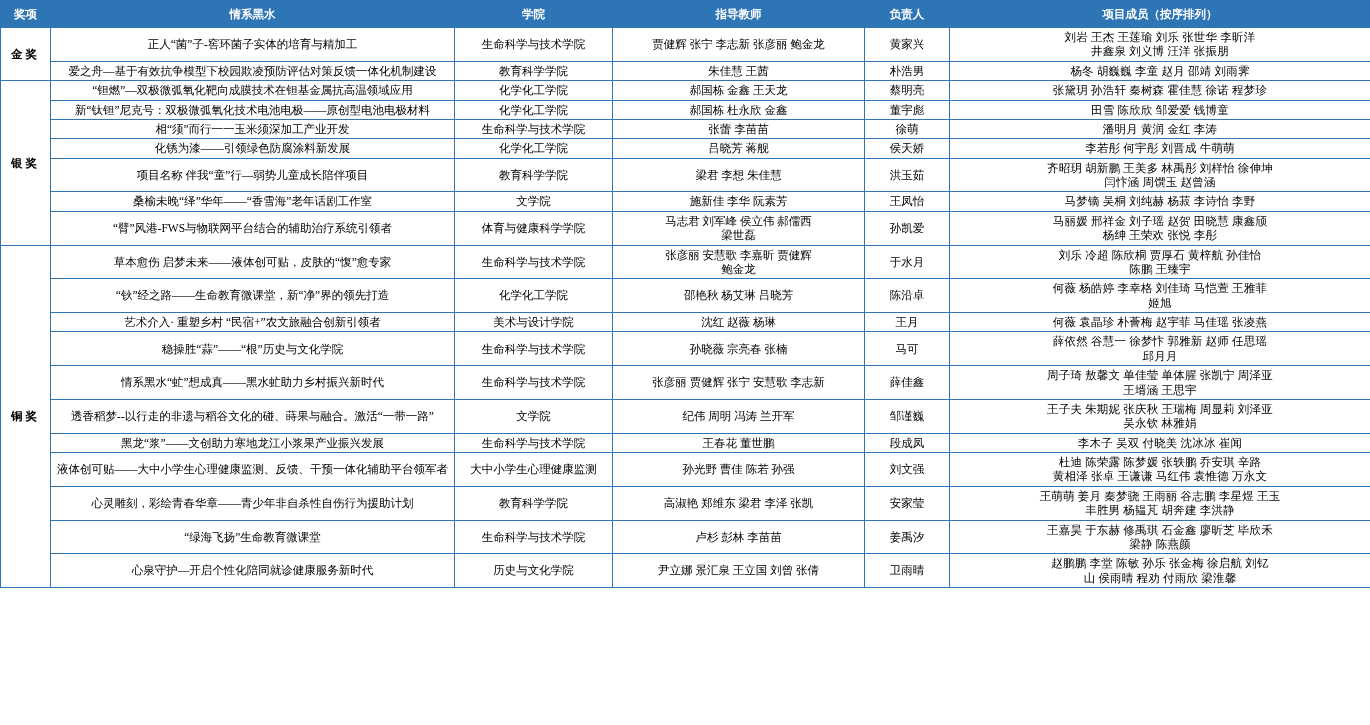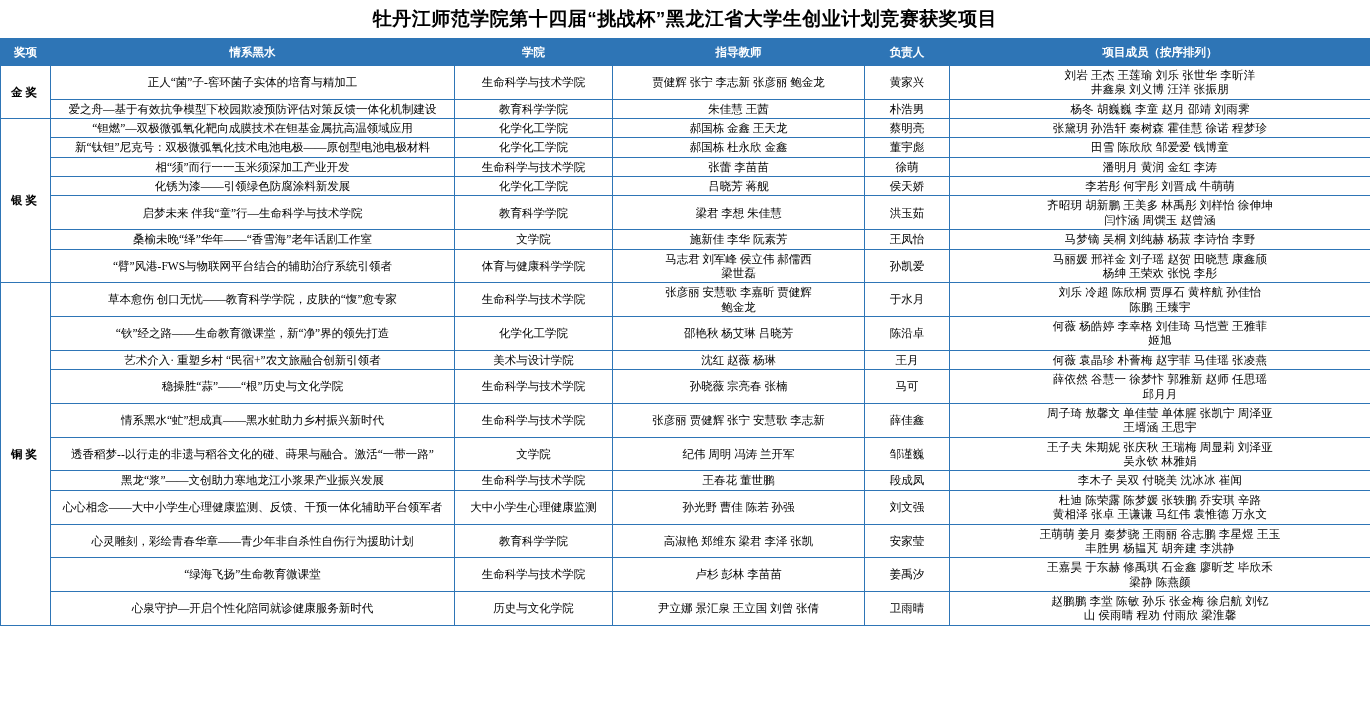--- a/index.html
+++ b/index.html
@@ -74,21 +74,20 @@
   col.c-project { width: 404px; }
   col.c-college { width: 158px; }
   col.c-teacher { width: 252px; }
   col.c-leader  { width: 85px; }
   col.c-members { width: 421px; }
 </style>
 </head>
 <body>
 
 <div class="page">
-  <div class="doc-title">牡丹江师范学院第十四届“挑战杯”黑龙江省大学生创业计划竞赛获奖项目</div>
 
   <table class="award-table">
     <colgroup>
       <col class="c-award">
       <col class="c-project">
       <col class="c-college">
       <col class="c-teacher">
       <col class="c-leader">
       <col class="c-members">
     </colgroup>
@@ -141,21 +140,21 @@
           <td class="members">潘明月 黄润 金红 李涛</td>
         </tr>
         <tr>
           <td class="project-name">化锈为漆——引领绿色防腐涂料新发展</td>
           <td class="college">化学化工学院</td>
           <td class="teachers">吕晓芳 蒋舰</td>
           <td class="leader">侯天娇</td>
           <td class="members">李若彤 何宇彤 刘晋成 牛萌萌</td>
         </tr>
         <tr>
-          <td class="project-name">启梦未来 伴我“童”行—生命科学与技术学院</td>
+          <td class="project-name">项目名称 伴我“童”行—弱势儿童成长陪伴项目</td>
           <td class="college">教育科学学院</td>
           <td class="teachers">梁君 李想 朱佳慧</td>
           <td class="leader">洪玉茹</td>
           <td class="members">齐昭玥 胡新鹏 王美多 林禹彤 刘样怡 徐伸坤<br>闫忭涵 周馔玉 赵曾涵</td>
         </tr>
         <tr>
           <td class="project-name">桑榆未晚“绎”华年——“香雪海”老年话剧工作室</td>
           <td class="college">文学院</td>
           <td class="teachers">施新佳 李华 阮素芳</td>
           <td class="leader">王凤怡</td>
@@ -163,21 +162,21 @@
         </tr>
         <tr>
           <td class="project-name">“臂”风港-FWS与物联网平台结合的辅助治疗系统引领者</td>
           <td class="college">体育与健康科学学院</td>
           <td class="teachers">马志君 刘军峰 侯立伟 郝儒西<br>梁世磊</td>
           <td class="leader">孙凯爱</td>
           <td class="members">马丽媛 邢祥金 刘子瑶 赵贺 田晓慧 康鑫颀<br>杨绅 王荣欢 张悦 李彤</td>
         </tr>
         <tr>
           <td class="award-cell" rowspan="11">铜奖</td>
-          <td class="project-name">草本愈伤 创口无忧——教育科学学院，皮肤的“愎”愈专家</td>
+          <td class="project-name">草本愈伤 启梦未来——液体创可贴，皮肤的“愎”愈专家</td>
           <td class="college">生命科学与技术学院</td>
           <td class="teachers">张彦丽 安慧歌 李嘉昕 贾健辉<br>鲍金龙</td>
           <td class="leader">于水月</td>
           <td class="members">刘乐 冷超 陈欣桐 贾厚石 黄梓航 孙佳怡<br>陈鹏 王臻宇</td>
         </tr>
         <tr>
           <td class="project-name">“钬”经之路——生命教育微课堂，新“净”界的领先打造</td>
           <td class="college">化学化工学院</td>
           <td class="teachers">邵艳秋 杨艾琳 吕晓芳</td>
           <td class="leader">陈沿卓</td>
@@ -212,21 +211,21 @@
           <td class="members">王子夫 朱期妮 张庆秋 王瑞梅 周显莉 刘泽亚<br>吴永钦 林雅娟</td>
         </tr>
         <tr>
           <td class="project-name">黑龙“浆”——文创助力寒地龙江小浆果产业振兴发展</td>
           <td class="college">生命科学与技术学院</td>
           <td class="teachers">王春花 董世鹏</td>
           <td class="leader">段成凤</td>
           <td class="members">李木子 吴双 付晓美 沈冰冰 崔闻</td>
         </tr>
         <tr>
-          <td class="project-name">心心相念——大中小学生心理健康监测、反馈、干预一体化辅助平台领军者</td>
+          <td class="project-name">液体创可贴——大中小学生心理健康监测、反馈、干预一体化辅助平台领军者</td>
           <td class="college">大中小学生心理健康监测</td>
           <td class="teachers">孙光野 曹佳 陈若 孙强</td>
           <td class="leader">刘文强</td>
           <td class="members">杜迪 陈荣露 陈梦媛 张轶鹏 乔安琪 辛路<br>黄相泽 张卓 王谦谦 马红伟 袁惟德 万永文</td>
         </tr>
         <tr>
           <td class="project-name">心灵雕刻，彩绘青春华章——青少年非自杀性自伤行为援助计划</td>
           <td class="college">教育科学学院</td>
           <td class="teachers">高淑艳 郑维东 梁君 李泽 张凯</td>
           <td class="leader">安家莹</td>

